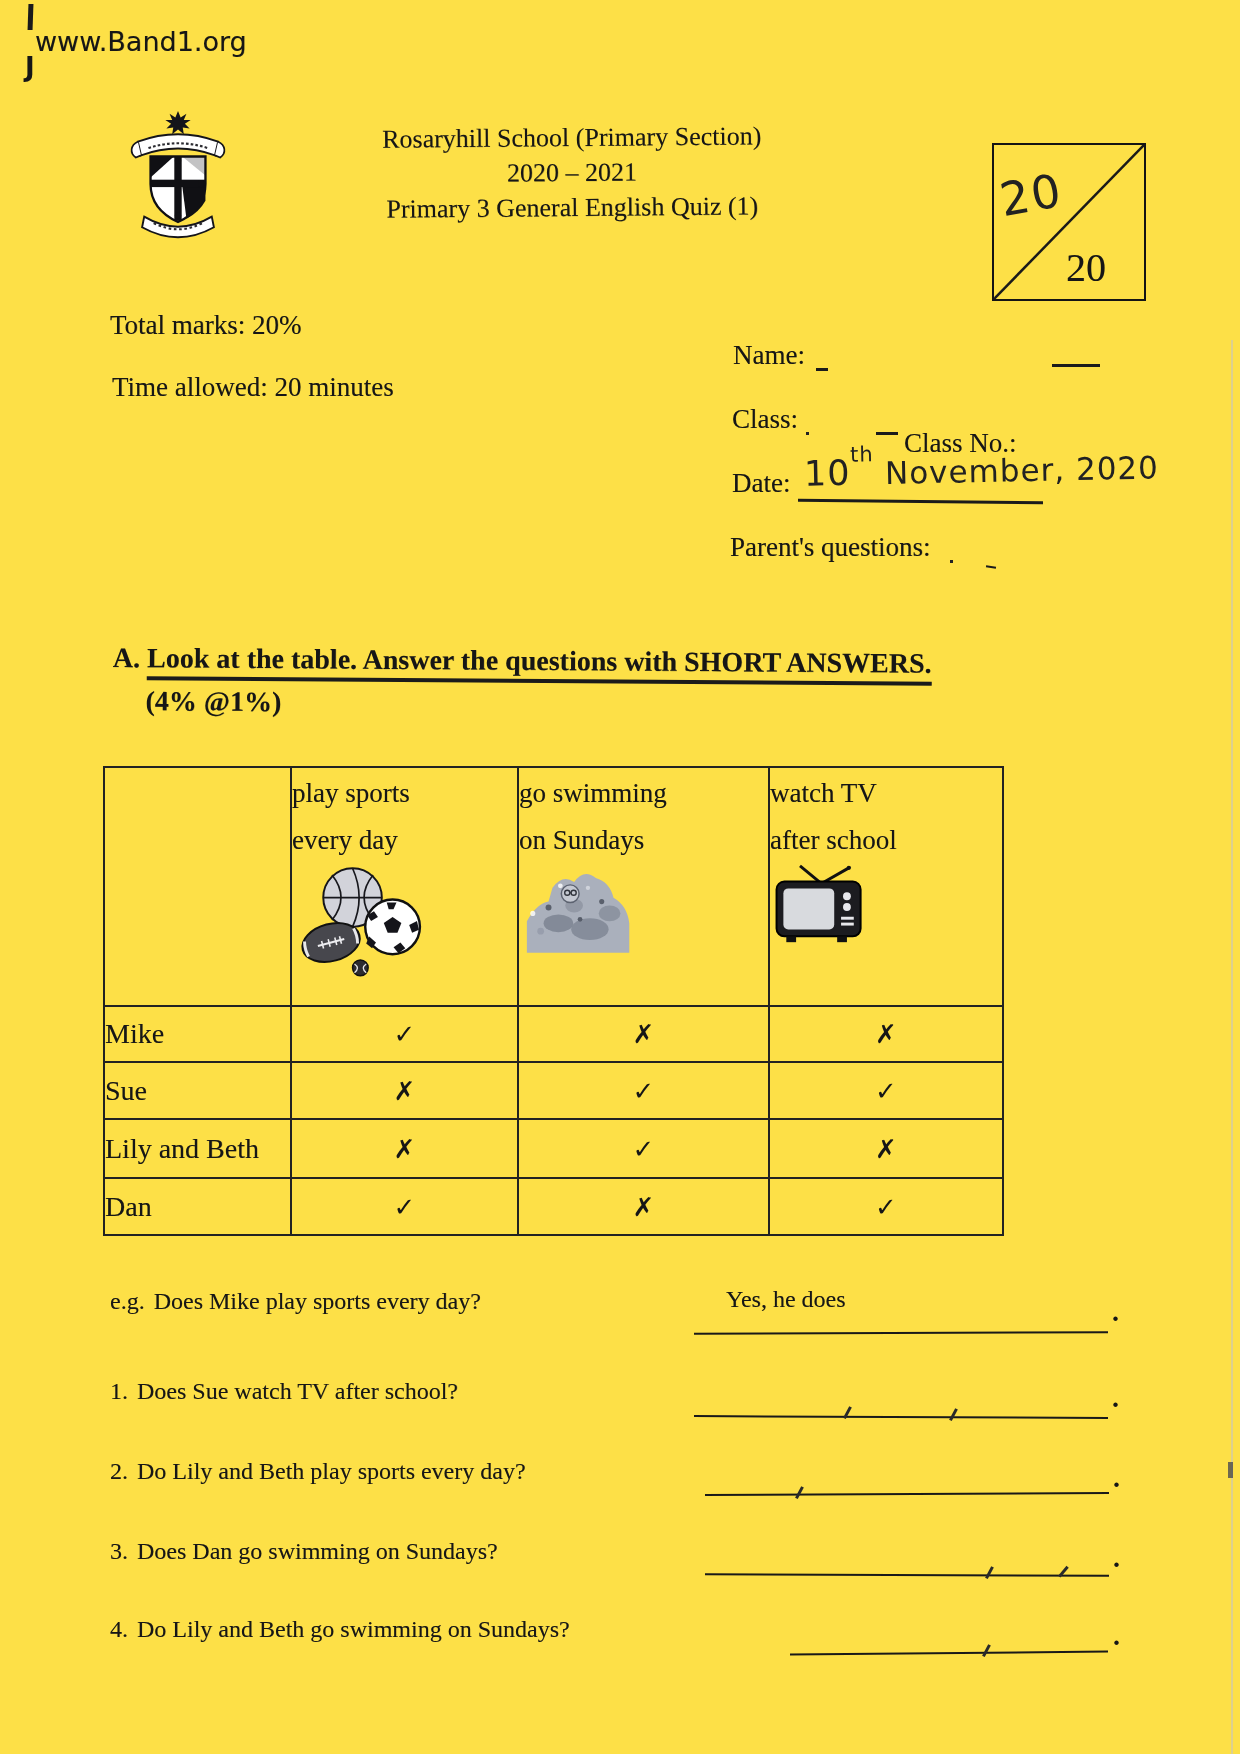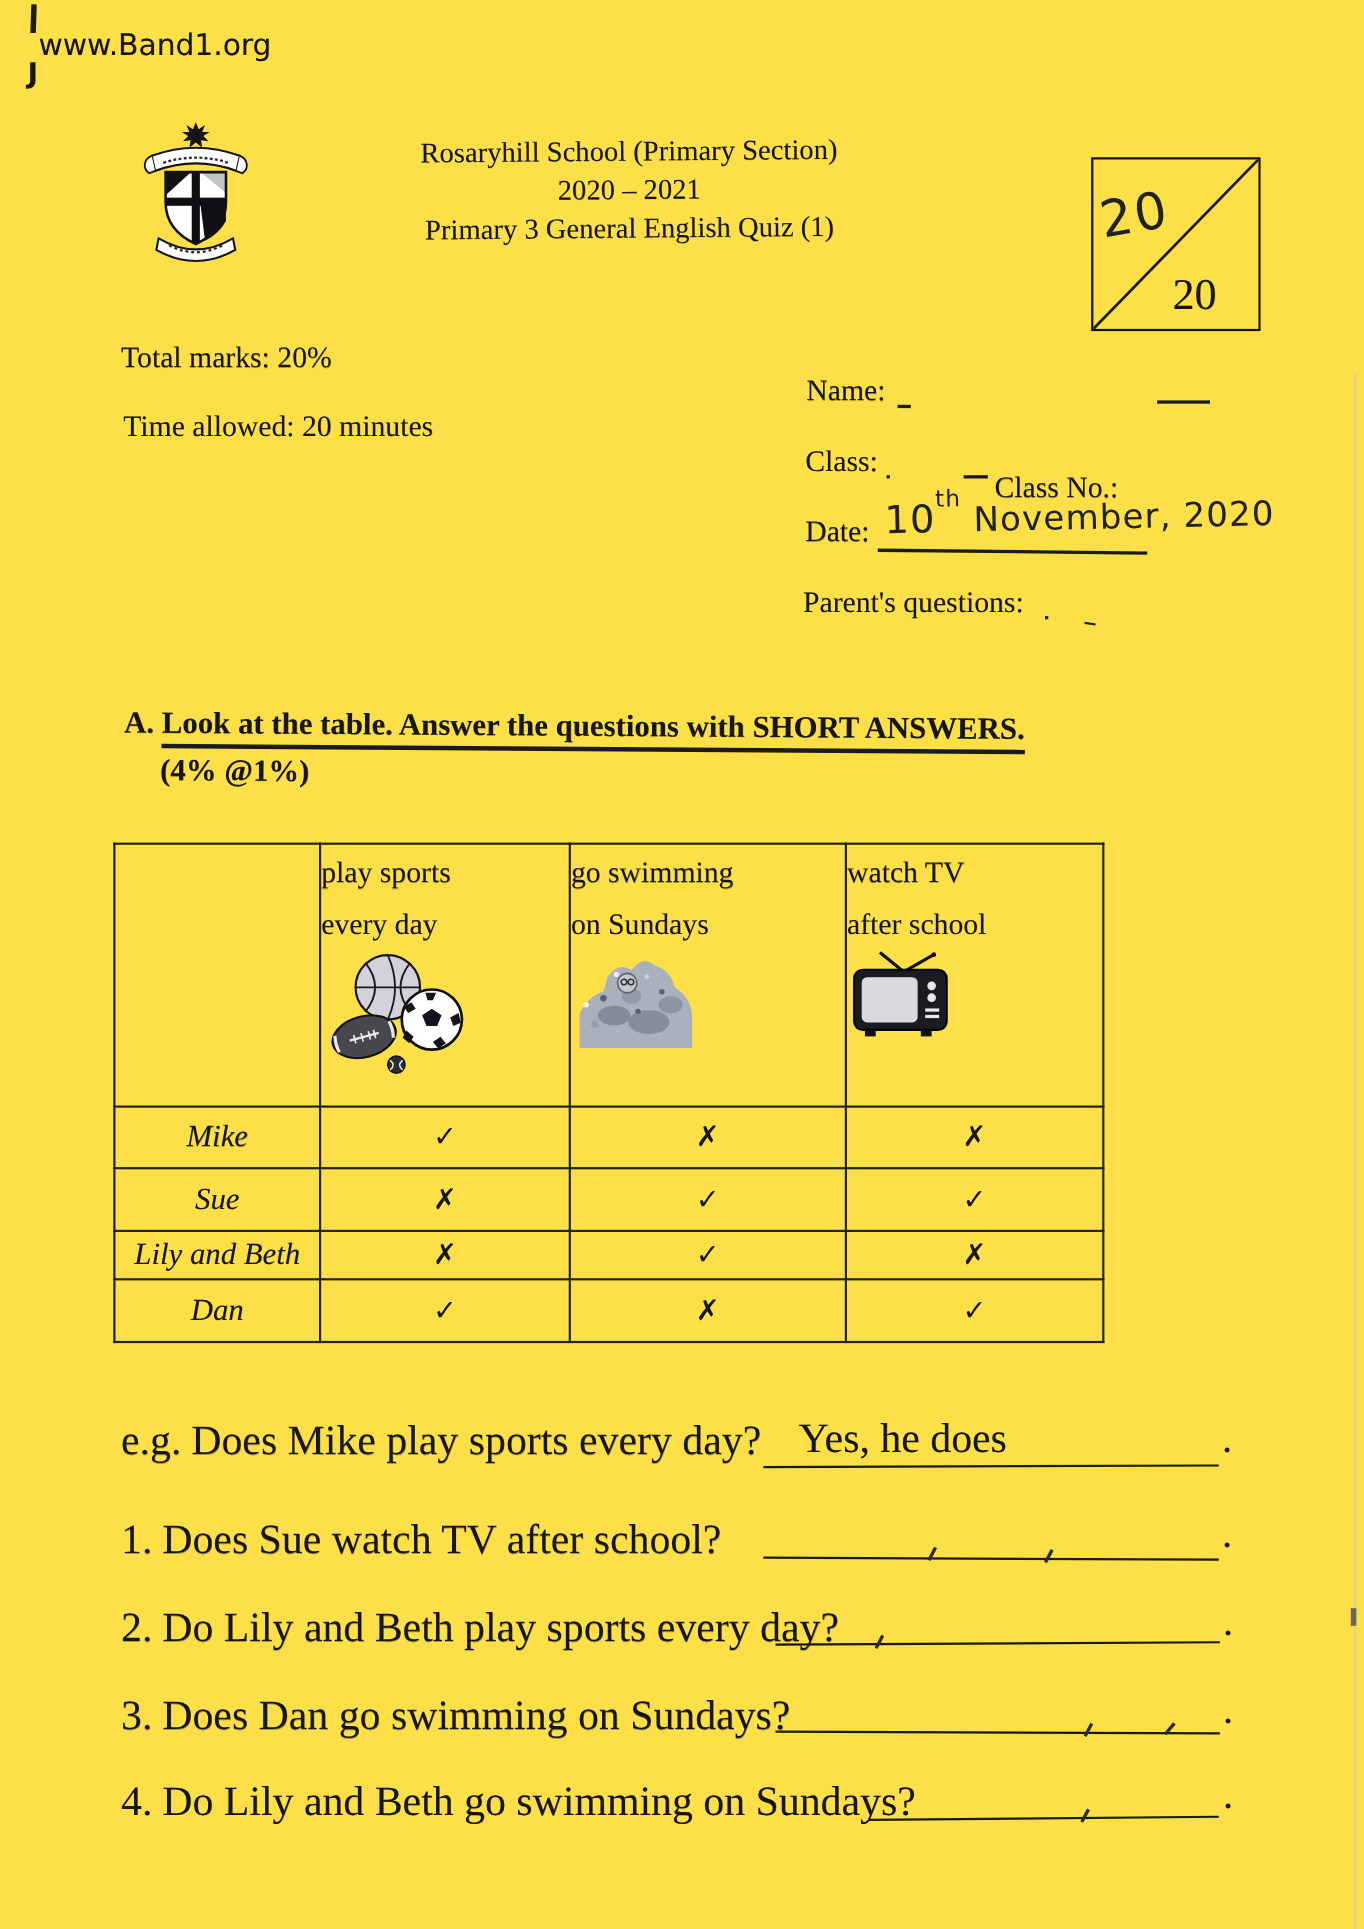--- a/index.html
+++ b/index.html
@@ -30,25 +30,25 @@
   .secA .m{margin-left:33px; margin-top:11px;}
   
   .tbl-wrap{left:103px; top:766px;}
   table.grid{border-collapse:collapse; table-layout:fixed;}
   table.grid th, table.grid td{border:2px solid #222; padding:0;}
   table.grid{border:1px solid #222;}
   th.hd{vertical-align:top; text-align:left; font-weight:400;}
   .col-line{font-size:27px; margin-top:10px;}
   .col-line + .col-line{margin-top:16px;}
   .col-icon{margin-top:6px;}
-  td.nm{font-size:28px; padding-left:10px; text-align:center;font-style:italic;}
+  td.nm{font-size:28px; padding-left:10px; text-align:left;}
   td.mk{text-align:center; font-size:26px; font-weight:700;
         font-family:"DejaVu Sans","Liberation Sans",sans-serif;}
   
-  .q{font-size:38px; white-space:nowrap;}
+  .q{font-size:24px; white-space:nowrap;}
   .q .q-label{margin-right:9px;}
   .dot{font-size:28px; font-weight:700;}
   .edge{width:2px; background:#c2c2c8; opacity:.55;}
   sup.th{font-size:21px; position:relative; top:-12px;}
 </style>
 </head>
 <body>
 
 <div class="page">
 
@@ -205,21 +205,21 @@
         <td class="mk">✓</td>
         <td class="mk">✗</td>
         <td class="mk">✗</td>
       </tr>
       <tr style="height:57px;">
         <td class="nm ink">Sue</td>
         <td class="mk">✗</td>
         <td class="mk">✓</td>
         <td class="mk">✓</td>
       </tr>
-      <tr style="height:44px;">
+      <tr style="height:59px;">
         <td class="nm ink">Lily and Beth</td>
         <td class="mk">✗</td>
         <td class="mk">✓</td>
         <td class="mk">✗</td>
       </tr>
       <tr style="height:57px;">
         <td class="nm ink">Dan</td>
         <td class="mk">✓</td>
         <td class="mk">✗</td>
         <td class="mk">✓</td>

